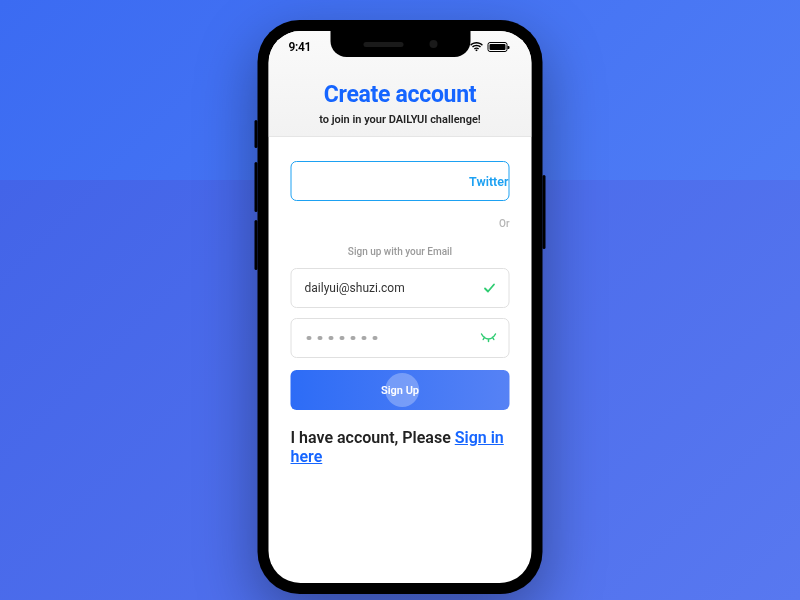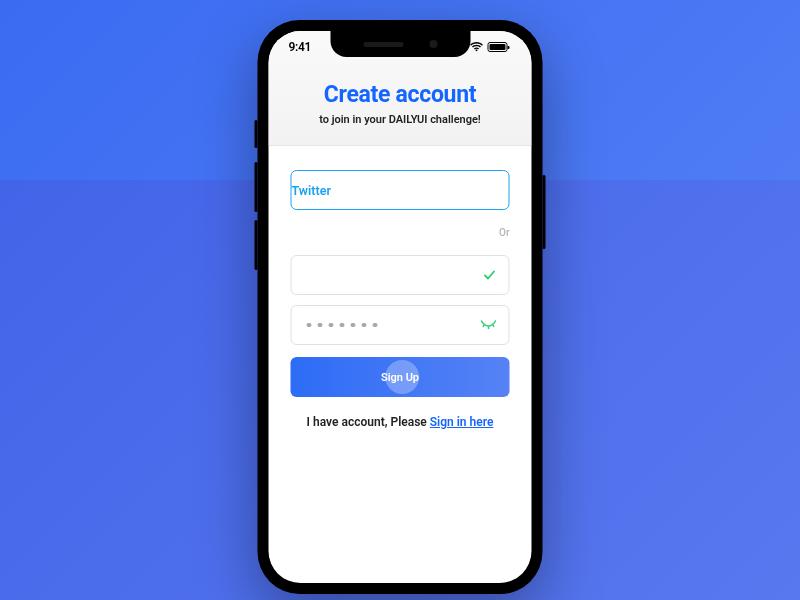--- a/index.html
+++ b/index.html
@@ -18,36 +18,36 @@
     .speaker { width:40px; height:5px; background:#1a1a1a; border-radius:3px; }
     .cam { width:8px; height:8px; background:#1a1a1a; border-radius:50%; }
     .status { position:absolute; top:7px; left:0; right:4px; height:18px; display:flex; justify-content:space-between; align-items:center; padding:0 20px; font-size:12px; font-weight:600; color:#000; z-index:4; letter-spacing:-.3px; }
     .sicons { display:flex; align-items:center; gap:4px; }
     .sig { display:flex; align-items:flex-end; gap:1px; height:10px; }
     .sig span { width:2.5px; background:#000; border-radius:.5px; }
     .sig span:nth-child(1){height:3px} .sig span:nth-child(2){height:5px} .sig span:nth-child(3){height:7px} .sig span:nth-child(4){height:10px}
     .batt { width:20px; height:10px; border:1px solid #000; border-radius:2.5px; position:relative; }
     .batt::after { content:''; position:absolute; right:-2.5px; top:2.5px; width:1.5px; height:3px; background:#000; border-radius:0 1px 1px 0; }
     .batt-f { position:absolute; inset:1px; background:#000; border-radius:1px; }
-    .header { padding:50px 20px 19px; text-align:center; background:linear-gradient(180deg,#fafafa 0%,#f2f2f2 100%); border-bottom:1px solid #e5e5e5; }
+    .header { padding:50px 20px 10px; text-align:center; background:linear-gradient(180deg,#fafafa 0%,#f2f2f2 100%); border-bottom:1px solid #e5e5e5; }
     .title { font-size:23px; font-weight:700; color:#1565ff; margin-bottom:5px; letter-spacing:-.3px; }
     .subtitle { font-size:11px; font-weight:600; color:#222; }
     .content { padding:24px 22px 0; }
     .label { font-size:10px; color:#9a9a9a; text-align:center; margin-bottom:11px; font-weight:500; }
-    .twitter { width:100%; height:40px; border:1.5px solid #1da1f2; border-radius:6px; background:#fff; display:flex; align-items:center; justify-content:flex-start; font-size:12.5px; font-weight:600; color:#1da1f2; cursor:pointer; }
+    .twitter { width:100%; height:40px; border:1.5px solid #1da1f2; border-radius:6px; background:#fff; display:flex; align-items:center; justify-content:flex-end; font-size:12.5px; font-weight:600; color:#1da1f2; cursor:pointer; }
     .or { font-size:10px; color:#b5b5b5; text-align:right; margin:17px 0; font-weight:500; }
     .input { width:100%; height:40px; border:1px solid #e0e0e0; border-radius:6px; padding:0 36px 0 13px; font-size:12px; color:#333; margin-bottom:10px; position:relative; display:flex; align-items:center; }
     .input input { border:none; outline:none; width:100%; font-size:12px; color:#333; background:transparent; font-family:inherit; }
     .check { position:absolute; right:12px; top:50%; transform:translateY(-50%); color:#2ecc71; }
     .dots { display:flex; gap:6.5px; align-items:center; padding-left:2px; }
     .dots span { width:4.5px; height:4.5px; background:#a8a8a8; border-radius:50%; }
     .eye { position:absolute; right:12px; top:50%; transform:translateY(-50%); color:#2ecc71; }
     .signup { width:100%; height:40px; border:none; border-radius:6px; background:linear-gradient(90deg,#2d6cf6 0%,#5682f5 100%); color:#fff; font-size:11px; font-weight:600; cursor:pointer; position:relative; display:flex; align-items:center; justify-content:center; margin-top:12px; }
     .ripple { position:absolute; width:34px; height:34px; border-radius:50%; background:rgba(255,255,255,.28); left:50%; top:50%; transform:translate(-45%,-50%); }
-    .footer { text-align:center; font-size:12px; font-weight:600; color:#222; margin-top:18px; }
+    .footer { font-size:16px; font-weight:600; color:#222; margin-top:18px; }
     .footer a { color:#1565ff; text-decoration:underline; cursor:pointer; }
   </style>
 </head>
 <body>
 
 <div class="bg">
   <div class="bg-top"></div>
   <div class="bg-bot"></div>
 </div>
 
@@ -84,22 +84,24 @@
     <div class="header">
       <div class="title">Create account</div>
       <div class="subtitle">to join in your DAILYUI challenge!</div>
     </div>
 
     <div class="content">
       <button class="twitter">
         <span>Twitter</span>
       </button>
       <div class="or">Or</div>
+      <div class="label">Sign up with your Email</div>
 
       <div class="input">
+        <input type="text" value="dailyui@shuzi.com" style="">
         <svg class="check" width="14" height="14" viewBox="0 0 14 14">
             <path d="M2.5 7.5l3 3 6-7" stroke="#2ecc71" stroke-width="1.8" fill="none" stroke-linecap="round" stroke-linejoin="round"></path>
           </svg>
       </div>
 
       <div class="input">
         <div class="dots">
             <span></span>
             <span></span>
             <span></span>

